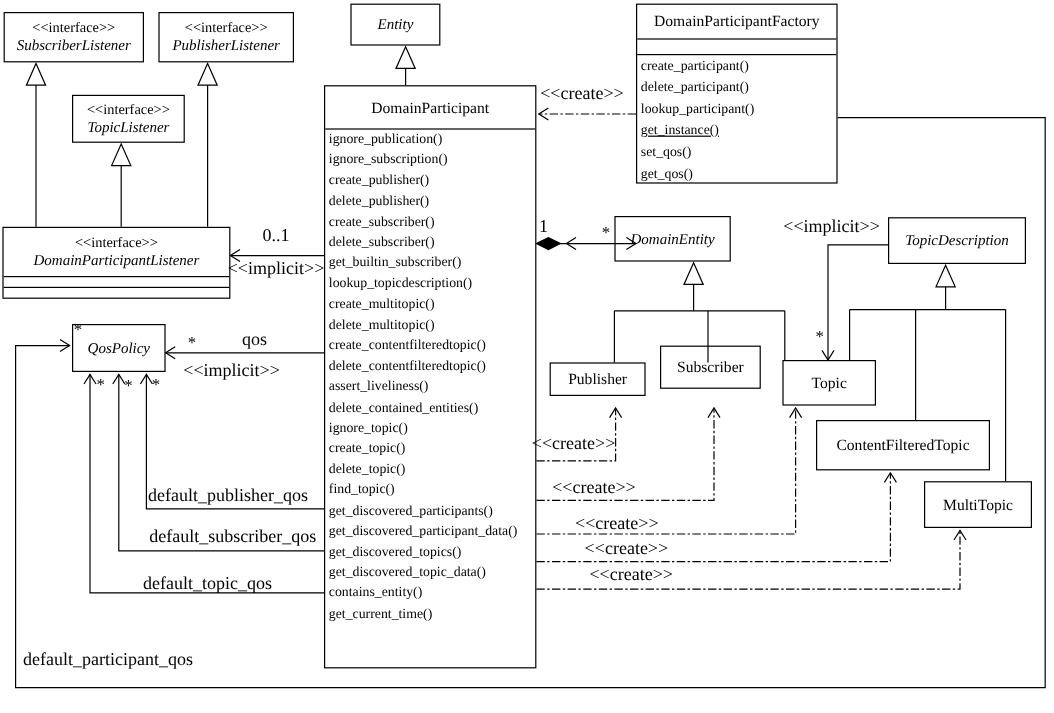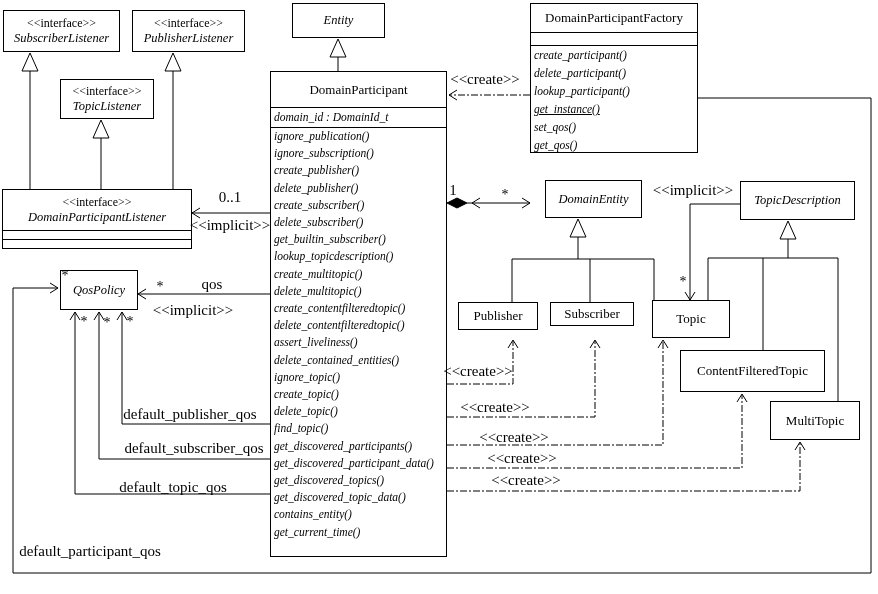--- a/index.html
+++ b/index.html
@@ -6,21 +6,21 @@
   body{position:relative;width:878px;height:594px;overflow:hidden;
        font-family:"Liberation Serif", serif;color:#000;}
   .cls{position:absolute;background:#fff;border:1px solid #000;box-sizing:border-box;}
   .cls .title{display:flex;flex-direction:column;align-items:center;justify-content:center;
               text-align:right;box-sizing:border-box;}
   .bold{font-weight:normal;}
   .ital{font-style:italic;}
   .stereo{font-size:12px;font-style:normal;}
   .name13{font-size:13px;}
   .name12{font-size:12.5px;}
-  .compartment{border-top:1px solid #000;box-sizing:border-box;overflow:hidden;font-style:italic;}
+  .compartment{border-top:1px solid #000;box-sizing:border-box;overflow:hidden;}
   .row{font-size:11.5px;white-space:nowrap;padding-left:3px;}
   .dp-row{line-height:17.2px;}
   .fac-row{line-height:18px;}
   .attr-row{line-height:19px;}
   .lbl{position:absolute;font-size:15px;white-space:nowrap;
        transform:translate(-50%,-50%);background:transparent;}
   .lbl.star{font-size:14px;}
   svg.wires{position:absolute;left:0;top:0;z-index:5;pointer-events:none;}
   .cls{z-index:2;}
   .lbl{z-index:6;}
@@ -142,44 +142,41 @@
   </div>
 </div>
 
 <div class="cls" style="left:60px;top:79px;width:94px;height:40px">
   <div class="title" style="height:100%">
     <div class="stereo">&lt;&lt;interface&gt;&gt;</div>
     <div class="ital name12">TopicListener</div>
   </div>
 </div>
 
-<div class="cls" style="left:292px;top:3px;width:93px;height:35px">
+<div class="cls" style="left:292px;top:3px;width:75px;height:35px">
   <div class="title" style="height:100%">
     <div class="ital name12">Entity</div>
   </div>
 </div>
 
 <div class="cls" style="left:530px;top:3px;width:168px;height:150px">
   <div class="title bold name13" style="height:28px">DomainParticipantFactory</div>
   <div class="compartment" style="height:13px"></div>
   <div class="compartment" style="height:107px">
       <div class="row fac-row">create_participant()</div>
       <div class="row fac-row">delete_participant()</div>
       <div class="row fac-row">lookup_participant()</div>
       <div class="row fac-row" style="text-decoration: underline;">get_instance()</div>
       <div class="row fac-row">set_qos()</div>
       <div class="row fac-row">get_qos()</div>
     </div>
 </div>
 
 <div class="cls" style="left:270px;top:71px;width:177px;height:486px">
   <div class="title bold name13" style="height:35px">DomainParticipant</div>
-  <div class="compartment" style="height:20px">
-      <div class="row attr-row">domain_id : DomainId_t</div>
-    </div>
   <div class="compartment" style="height:429px">
       <div class="row dp-row">ignore_publication()</div>
       <div class="row dp-row">ignore_subscription()</div>
       <div class="row dp-row">create_publisher()</div>
       <div class="row dp-row">delete_publisher()</div>
       <div class="row dp-row">create_subscriber()</div>
       <div class="row dp-row">delete_subscriber()</div>
       <div class="row dp-row">get_builtin_subscriber()</div>
       <div class="row dp-row">lookup_topicdescription()</div>
       <div class="row dp-row">create_multitopic()</div>
@@ -209,37 +206,37 @@
   <div class="compartment" style="height:9px"></div>
   <div class="compartment" style="height:9px"></div>
 </div>
 
 <div class="cls" style="left:60px;top:270px;width:78px;height:40px">
   <div class="title" style="height:100%">
     <div class="ital name12">QosPolicy</div>
   </div>
 </div>
 
-<div class="cls" style="left:545px;top:180px;width:97px;height:38px">
+<div class="cls" style="left:512px;top:180px;width:97px;height:38px">
   <div class="title" style="height:100%">
     <div class="ital name12">DomainEntity</div>
   </div>
 </div>
 
 <div class="cls" style="left:740px;top:181px;width:115px;height:39px">
   <div class="title" style="height:100%">
     <div class="ital name12">TopicDescription</div>
   </div>
 </div>
 
 <div class="cls" style="left:458px;top:302px;width:80px;height:28px">
   <div class="title bold name13" style="height:100%">Publisher</div>
 </div>
 
-<div class="cls" style="left:550px;top:302px;width:84px;height:24px">
+<div class="cls" style="left:550px;top:288px;width:84px;height:36px">
   <div class="title bold name13" style="height:100%">Subscriber</div>
 </div>
 
 <div class="cls" style="left:652px;top:300px;width:78px;height:38px">
   <div class="title bold name13" style="height:100%">Topic</div>
 </div>
 
 <div class="cls" style="left:680px;top:350px;width:145px;height:42px">
   <div class="title bold name13" style="height:100%">ContentFilteredTopic</div>
 </div>

